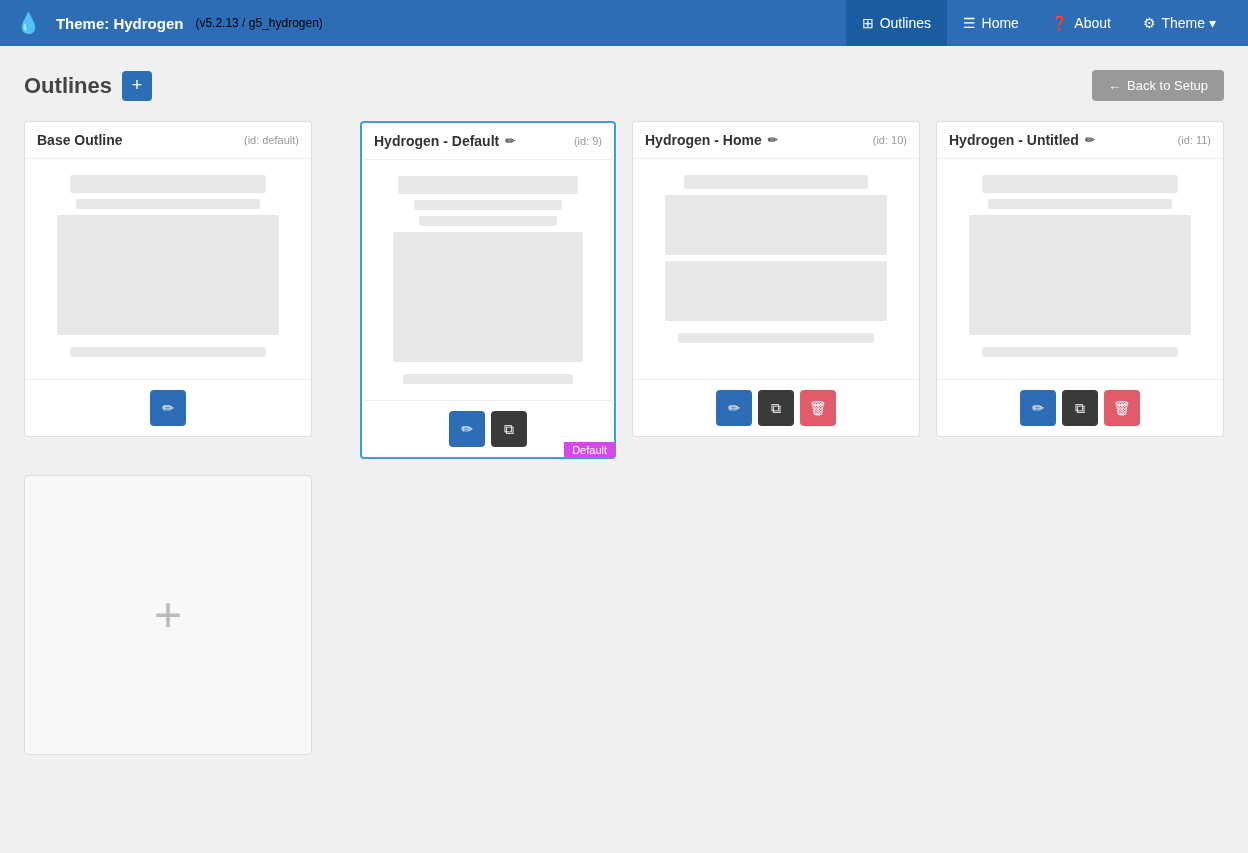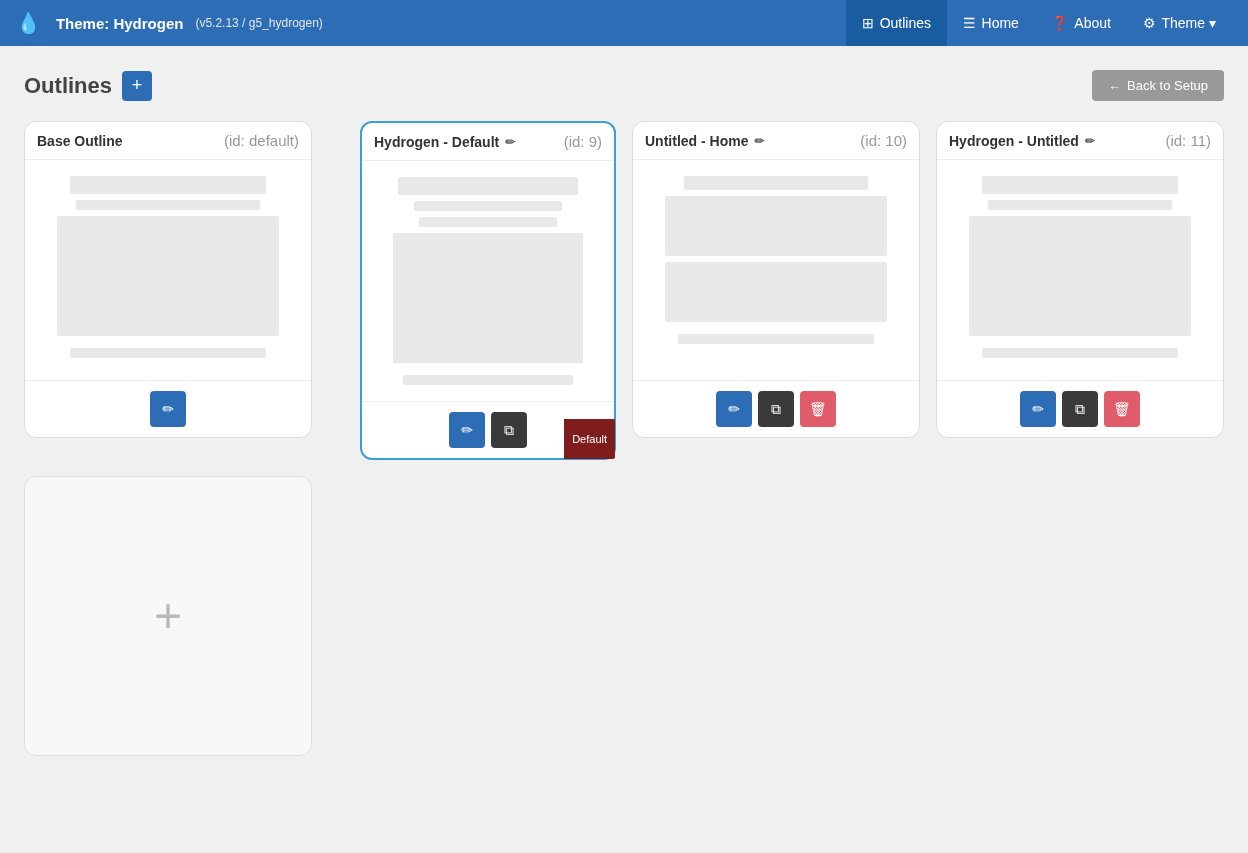--- a/index.html
+++ b/index.html
@@ -25,21 +25,21 @@
       font-size: 20px;
     }
     .topbar-brand .title {
       font-size: 15px;
       font-weight: bold;
       color: #fff;
       margin-left: 7px;
     }
     .topbar-brand .version {
       font-size: 12px;
-      color: #e5e5e5;
+      color: #000000;
       margin-left: 4px;
     }
     .topbar-nav {
       display: flex;
       align-items: center;
       gap: 0;
     }
     .topbar-nav .nav-item {
       display: flex;
       align-items: center;
@@ -107,21 +107,21 @@
       display: grid;
       grid-template-columns: repeat(4, 1fr);
       gap: 16px;
       align-items: start;
     }
 
     
     .outline-card {
       background: #fff;
       border: 1px solid #ddd;
-      border-radius: 12px;
+      border-radius: 4px;
       overflow: visible;
       position: relative;
     }
     .outline-card.active-card {
       border: 2px solid #3a9fd5;
       margin-left: 32px;
     }
     .outline-card.add-card {
       background: #f8f8f8;
       border: 1px solid #ddd;
@@ -152,21 +152,21 @@
       display: flex;
       align-items: center;
       gap: 6px;
     }
     .card-title .edit-icon {
       color: #666;
       font-size: 12px;
       cursor: pointer;
     }
     .card-id {
-      font-size: 15px;
+      font-size: 11px;
       color: #999;
     }
 
     
     .card-preview {
       padding: 16px 20px;
       min-height: 220px;
       display: flex;
       flex-direction: column;
       gap: 6px;
@@ -215,24 +215,24 @@
     }
     .action-btn.edit { background: #2d6db5; }
     .action-btn.copy { background: #3a3a3a; }
     .action-btn.delete { background: #e05c6a; }
 
     
     .default-badge {
       position: absolute;
       bottom: -1px;
       right: -1px;
-      background: #7f1d1d;
+      background: #d946ef;
       color: #fff;
       font-size: 11px;
-      padding: 14px 8px;
+      padding: 2px 8px;
       border-radius: 0 0 2px 0;
     }
   </style>
 </head>
 <body>
 
 <div class="topbar">
   <div class="topbar-brand">
     <span class="droplet">💧</span>
     <span class="title">Theme: Hydrogen</span>
@@ -309,21 +309,21 @@
       <div class="card-footer">
         <button class="action-btn edit">✏</button>
         <button class="action-btn copy">⧉</button>
       </div>
       <div class="default-badge">Default</div>
     </div>
 
     <div class="outline-card">
       <div class="card-header">
         <span class="card-title">
-          <span>Untitled - Home</span>
+          <span>Hydrogen - Home</span>
           <span class="edit-icon">✏</span>
         </span>
         <span class="card-id">(id: 10)</span>
       </div>
       <div class="card-preview preview-set-home">
         <div class="preview-bar top-bar"></div>
         <div class="preview-bar block1" style="height:60px;width:90%;align-self:center;background:#e8e8e8;border-radius:2px;"></div>
         <div class="preview-bar block2" style="height:60px;width:90%;align-self:center;background:#e8e8e8;border-radius:2px;"></div>
         <div class="preview-bar bottom-bar"></div>
       </div>

